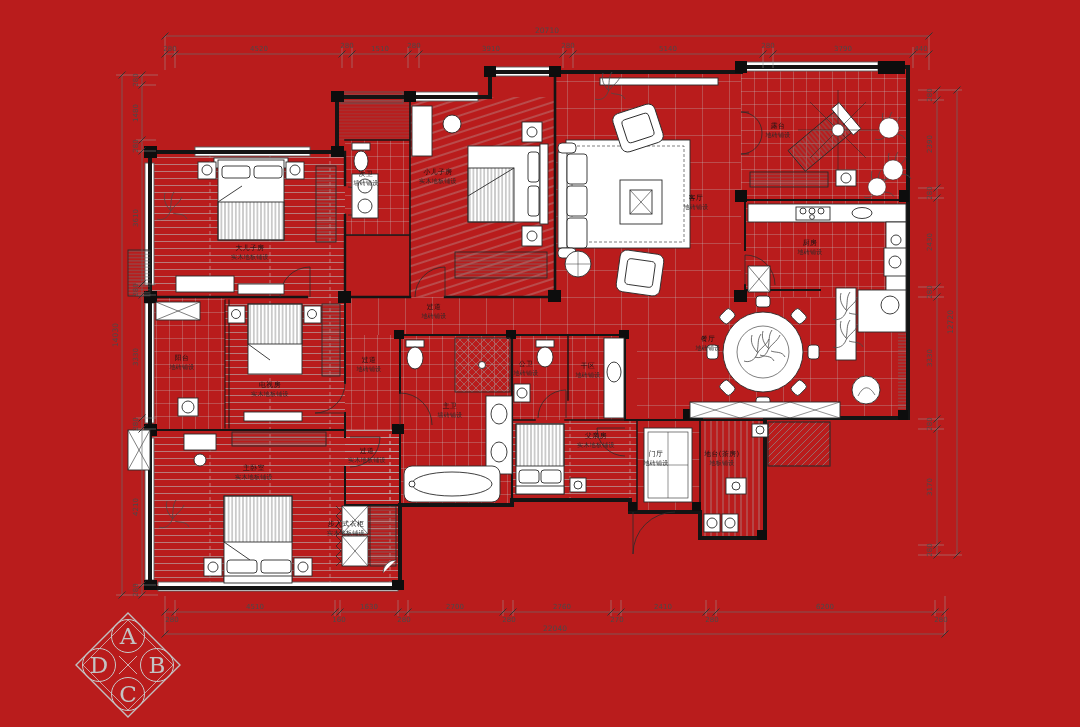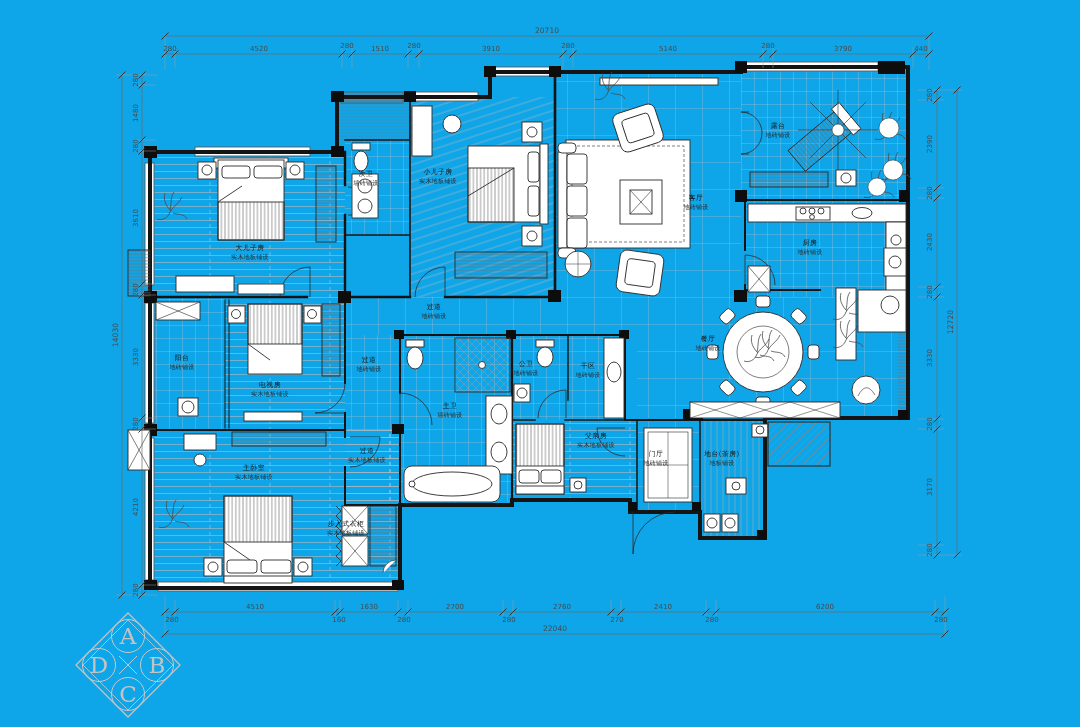--- a/index.html
+++ b/index.html
@@ -1,16 +1,16 @@
 <!DOCTYPE html>
 <html><head>
 <meta charset="utf-8">
 <style>
   html,body{margin:0;padding:0;background:#fff;}
-  .canvas{position:relative;width:1080px;height:727px;background:#0ea5e9;overflow:hidden;
+  .canvas{position:relative;width:1080px;height:727px;background:#b91c1c;overflow:hidden;
           font-family:"DejaVu Sans",sans-serif;}
   svg{position:absolute;left:0;top:0;}
   .dim{font-size:7px;fill:#4a4a4a;}
   .dim-total{font-size:7.5px;fill:#4a4a4a;}
   .room-name{font-size:6.8px;fill:#141414;letter-spacing:.5px;}
   .room-finish{font-size:6px;fill:#2b2b2b;letter-spacing:.3px;}
   .logo-letter{font-family:"DejaVu Serif",serif;font-size:23px;fill:#c3c3c3;}
 </style>
 </head>
 <body>

